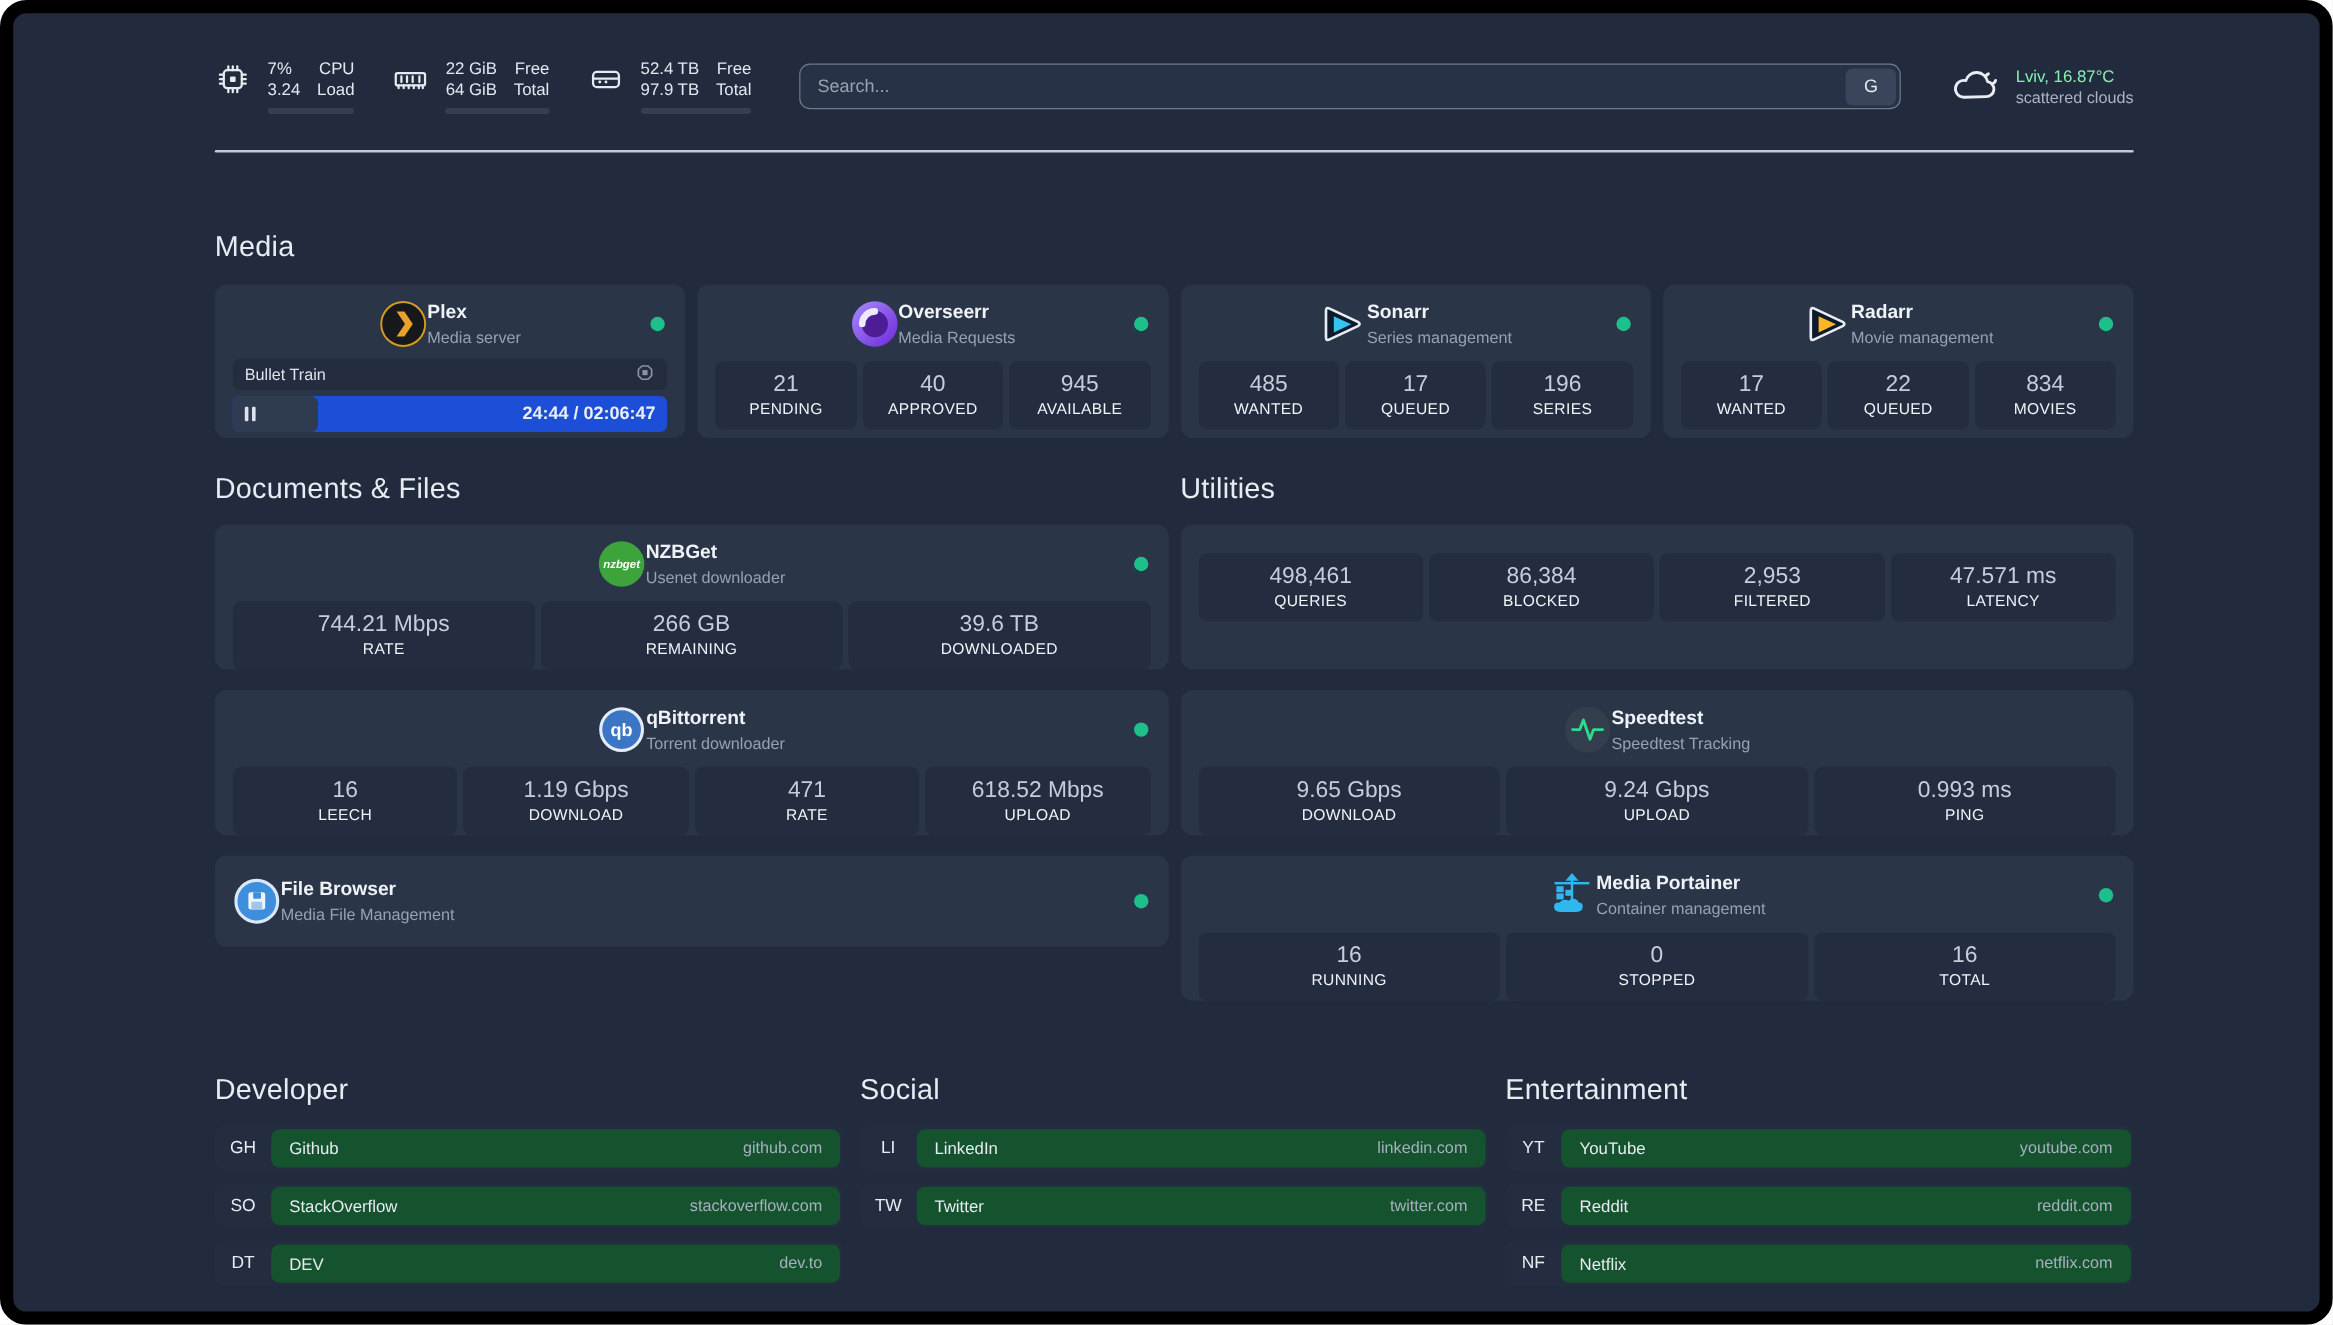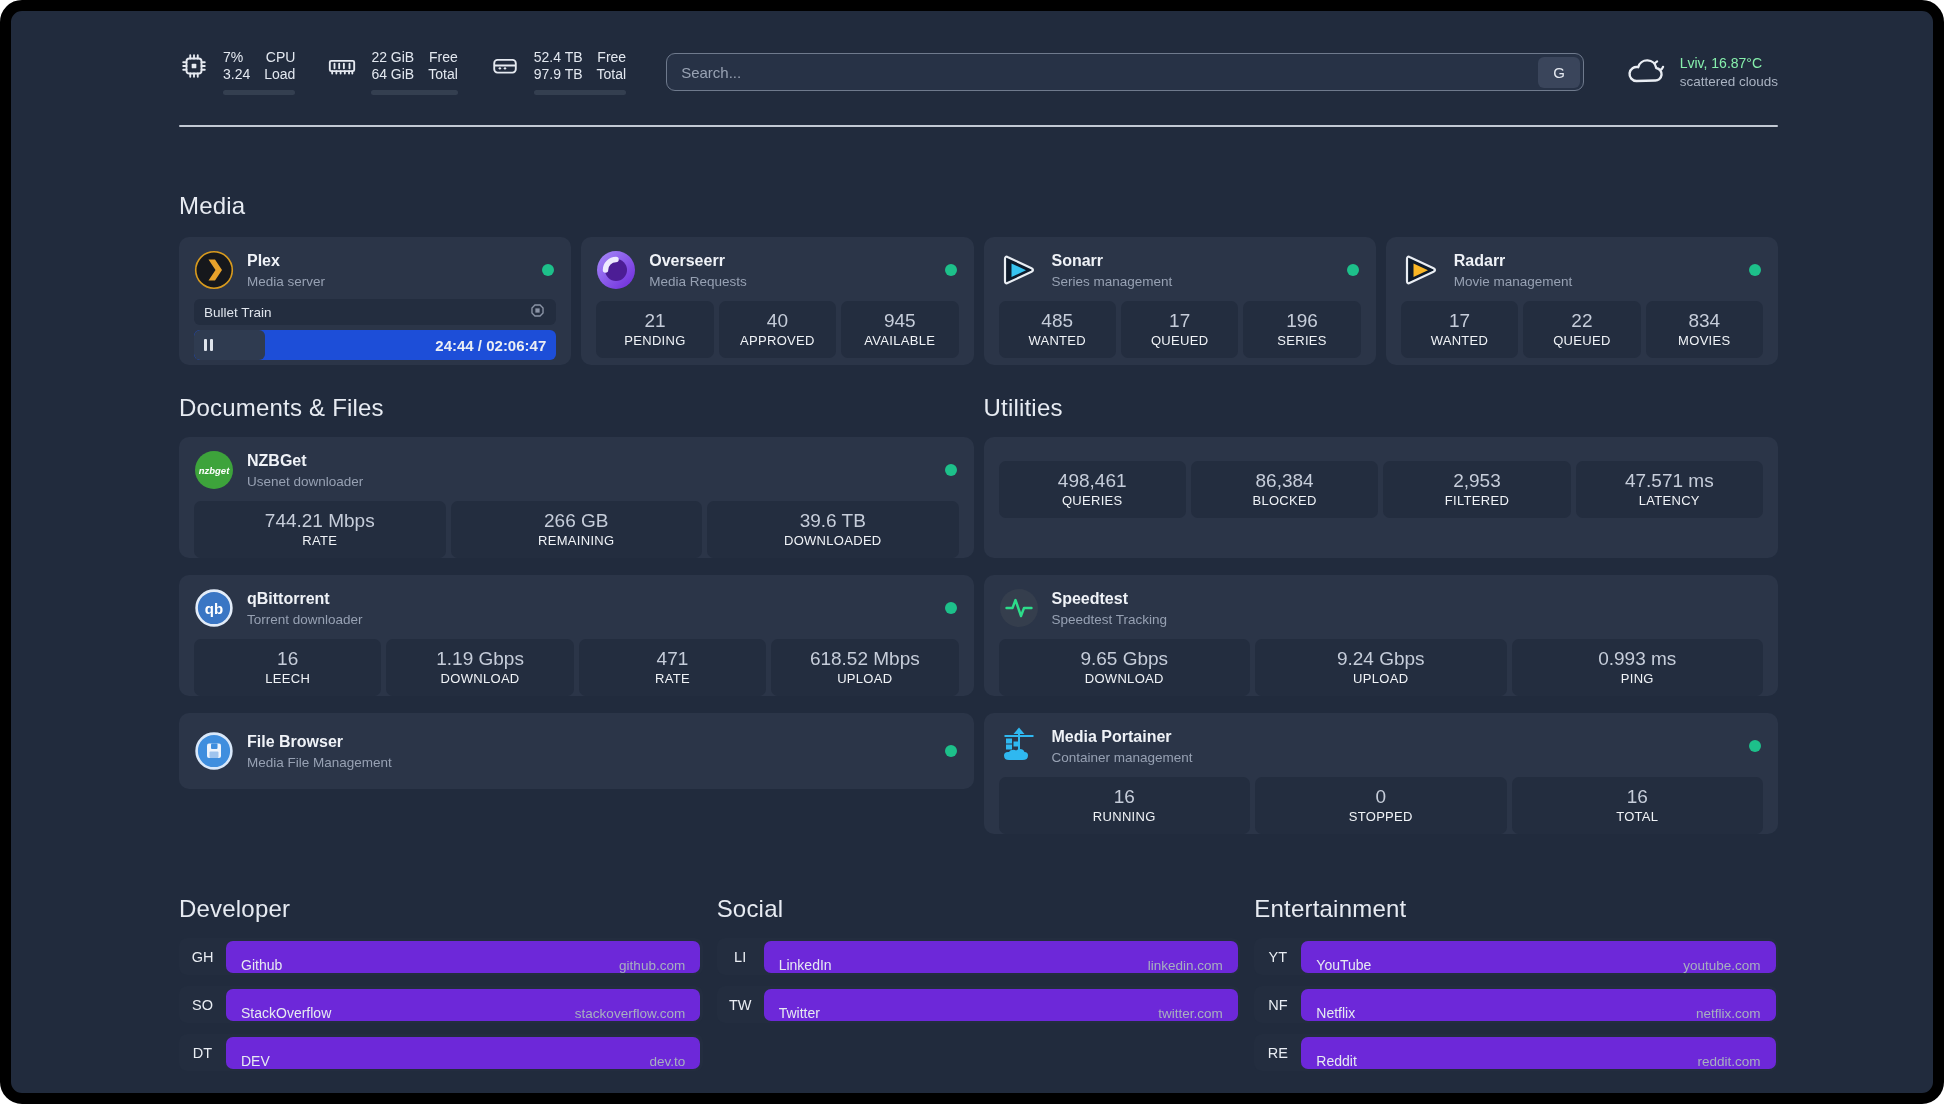--- a/index.html
+++ b/index.html
@@ -34,21 +34,21 @@
   .sec-title{font-size:24px;line-height:30px;font-weight:500;color:#e7ebf2;letter-spacing:.2px;}
   .sec-media{margin-top:64px;}
   .cards4{display:grid;grid-template-columns:repeat(4,1fr);gap:10px;margin-top:16px;}
   .mid{display:grid;grid-template-columns:1fr 1fr;gap:10px;margin-top:28px;}
   .colcards{display:flex;flex-direction:column;gap:17px;margin-top:14px;}
 
   .card{background:#2b3548;border-radius:10px;padding:13px 15px;position:relative;box-sizing:border-box;cursor:pointer;}
   .card.h-media{height:128px;}
   .card.h-stats{height:121px;}
   .card.h-plain{height:76px;display:flex;align-items:center;padding-top:0;padding-bottom:0;}
-  .svc-head{display:flex;gap:13px;align-items:center;}
+  .svc-head{display:flex;align-items:center;justify-content:center;}
   .svc-icon{width:40px;height:40px;flex:0 0 40px;}
   .svc-icon svg{width:40px;height:40px;display:block;}
   .svc-name{font-size:16px;font-weight:700;color:#eff2f7;line-height:20px;}
   .svc-desc{font-size:13.5px;color:#97a1b3;line-height:17px;margin-top:2px;}
   .dot{position:absolute;width:12px;height:12px;border-radius:50%;background:#1dc08a;top:27px;right:17px;}
   .card.h-plain .dot{top:32px;}
   .stats{display:flex;gap:5px;margin-top:11px;}
   .stat{flex:1;height:57px;background:#232d3f;border-radius:7px;display:flex;flex-direction:column;
     align-items:center;justify-content:center;}
   .stat-value{font-size:19px;color:#c6cdda;line-height:19px;}
@@ -62,22 +62,22 @@
   .p-fill{position:absolute;left:0;top:0;bottom:0;background:#2f3b50;border-radius:6px;}
   .p-pause{position:absolute;left:10px;top:50%;transform:translateY(-50%);display:flex;gap:3px;cursor:pointer;}
   .p-pause span{width:3px;height:12px;background:#dfe4ec;border-radius:1px;}
   .p-time{position:absolute;right:10px;top:50%;transform:translateY(-50%);font-size:15px;font-weight:600;color:#ebeef4;}
 
   
   .bottom{display:grid;grid-template-columns:repeat(3,1fr);gap:14px;margin-top:60px;}
   .bms{display:flex;flex-direction:column;gap:11px;margin-top:14px;}
   .bm{height:37px;background:#232d3f;border-radius:8px;display:flex;overflow:hidden;cursor:pointer;}
   .bm-abbr{width:47px;display:flex;align-items:center;justify-content:center;font-size:14.5px;color:#e9edf3;flex:0 0 47px;}
-  .bm-pill{flex:1;margin:2.5px 2.5px 2.5px 0;background:#6d28d9;border-radius:7px;display:flex;
-    align-items:flex-end;justify-content:space-between;padding:0 15px;}
+  .bm-pill{flex:1;margin:2.5px 2.5px 2.5px 0;background:#14532d;border-radius:7px;display:flex;
+    align-items:center;justify-content:space-between;padding:0 15px;}
   .bm-name{font-size:14px;color:#e6eaf1;}
   .bm-url{font-size:13.5px;color:#a7b0bf;}
 </style>
 </head>
 <body>
 
 <div class="frame">
 <div class="content">
 
   <div class="topbar">
@@ -540,31 +540,31 @@
       <div class="sec-title">Entertainment</div>
       <div class="bms">
         <div class="bm">
           <span class="bm-abbr">YT</span>
           <span class="bm-pill">
             <span class="bm-name">YouTube</span>
             <span class="bm-url">youtube.com</span>
           </span>
         </div>
         <div class="bm">
+          <span class="bm-abbr">RE</span>
+          <span class="bm-pill">
+            <span class="bm-name">Reddit</span>
+            <span class="bm-url">reddit.com</span>
+          </span>
+        </div>
+        <div class="bm">
           <span class="bm-abbr">NF</span>
           <span class="bm-pill">
             <span class="bm-name">Netflix</span>
             <span class="bm-url">netflix.com</span>
           </span>
         </div>
-        <div class="bm">
-          <span class="bm-abbr">RE</span>
-          <span class="bm-pill">
-            <span class="bm-name">Reddit</span>
-            <span class="bm-url">reddit.com</span>
-          </span>
-        </div>
       </div>
     </div>
   </div>
 
 </div>
 </div>
 
 </body></html>

